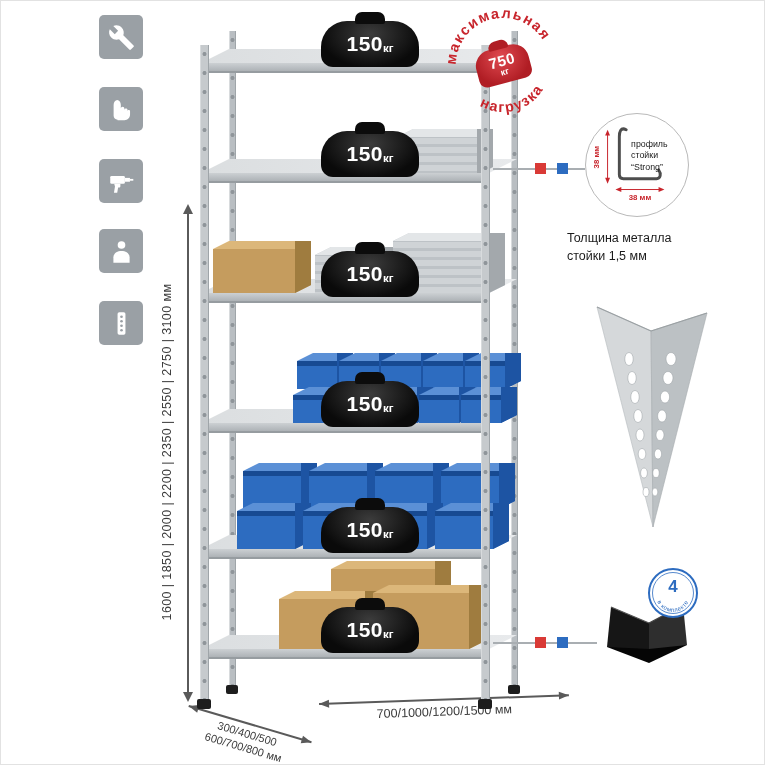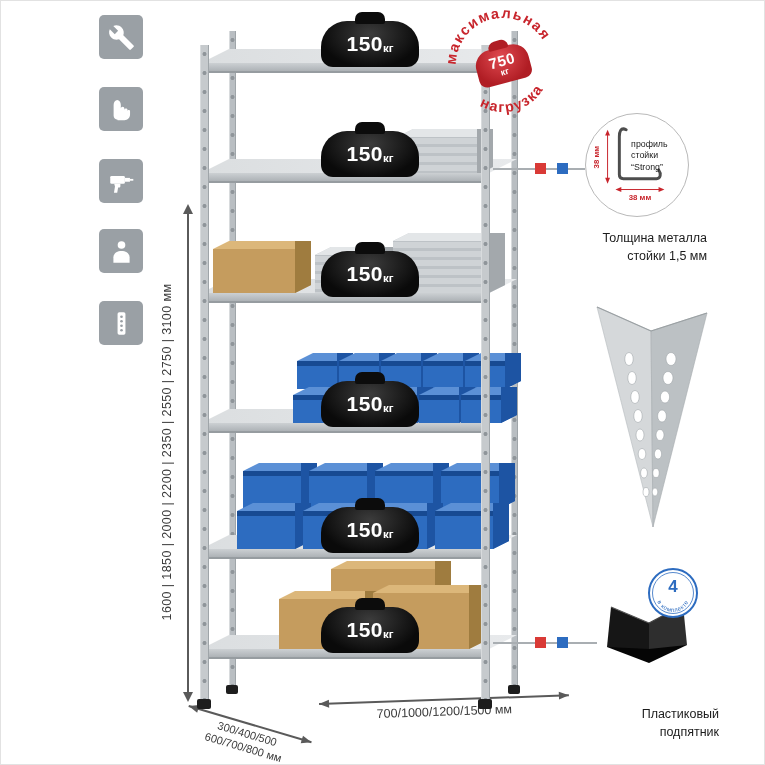--- a/index.html
+++ b/index.html
@@ -38,21 +38,21 @@
 
   
   .stamp{position:absolute;left:440px;top:2px;width:124px;height:124px;transform:rotate(-15deg);z-index:9}
   .stamp svg{position:absolute;inset:0}
   .stxt{font-size:14.5px;font-weight:bold;fill:#c8252c;letter-spacing:1.5px}
 
   
   .circle-detail{position:absolute;left:584px;top:112px;width:104px;height:104px;border:1px solid #b9b9b9;border-radius:50%;background:#fff;z-index:5}
   .ptxt{font-size:9px;fill:#222}
   .pdim{font-size:8px;fill:#c8252c;font-weight:bold}
-  .caption{position:absolute;text-align:right;font-size:12.5px;color:#1b1b1b;line-height:1.45}
+  .caption{position:absolute;text-align:left;font-size:12.5px;color:#1b1b1b;line-height:1.45}
 
   
   .cline{position:absolute;height:2px;background:#a9aeb2;z-index:4}
   .sq{position:absolute;width:11px;height:11px;z-index:5}
   .sq.red{background:#d93a36}
   .sq.blue{background:#2d6cc0}
 
   
   .vline{position:absolute;left:186px;top:210px;width:2px;height:484px;background:#5a5a5a}
   .varr{position:absolute;left:182px;width:0;height:0;border-left:5px solid transparent;border-right:5px solid transparent}
@@ -266,24 +266,20 @@
   </svg>
   <svg class="abs" style="left:646px;top:566px;width:52px;height:52px;z-index:7" viewBox="0 0 52 52">
     <defs>
         <path id="bArc" d="M9,28 A17,17 0 0 0 43,28"></path>
       </defs>
     <circle cx="26" cy="26" r="24" fill="#fff" stroke="#2d6cc0" stroke-width="2"></circle>
     <circle cx="26" cy="26" r="20.5" fill="none" stroke="#2d6cc0" stroke-width="0.8"></circle>
     <text x="26" y="25" text-anchor="middle" style="font-size:17px;font-weight:bold;fill:#2d6cc0">4</text>
     <text text-anchor="middle" style="font-size:6px;fill:#2d6cc0;letter-spacing:.5px"><textPath href="#bArc" startOffset="50%">в комплекте</textPath></text>
   </svg>
-  <div class="caption" style="left:578px;top:704px;width:140px">
-    <span>Пластиковый</span><br>
-    <span>подпятник</span>
-  </div>
 
   <div class="dimwrap" style="left:188px;top:704px;width:128px;transform:rotate(16.5deg)">
     <div class="dim-line"></div>
     <div class="dimlabel" style="font-size:11px;line-height:1.25;margin-top:3px">
       <span>300/400/500</span><br>
       <span>600/700/800 мм</span>
     </div>
   </div>
 
   <div class="dimwrap" style="left:318px;top:702px;width:250px;transform:rotate(-2deg)">

